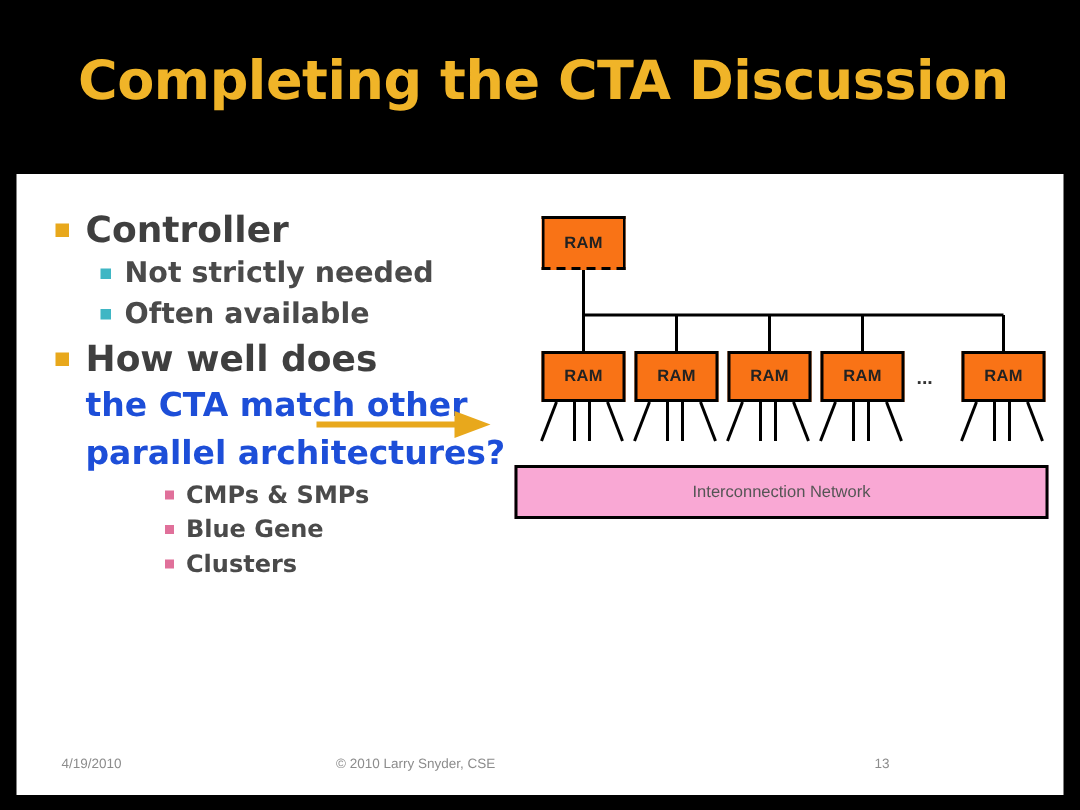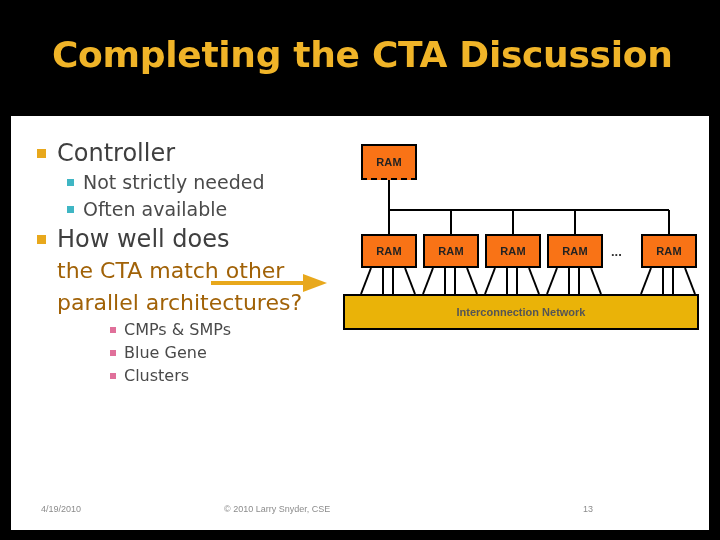--- a/index.html
+++ b/index.html
@@ -51,20 +51,21 @@
   #bullets {
     position: absolute;
     left: 26px;
     top: 20px;
     width: 320px;
   }
   .b-row {
     display: flex;
     align-items: flex-start;
     margin-bottom: 1px;
+    font-weight: bold;
   }
   .b-mark {
     flex: 0 0 auto;
     display: inline-block;
   }
   .b-text {
     color: #3B3B3B;
     font-family: "DejaVu Sans", sans-serif;
     white-space: nowrap;
   }
@@ -80,21 +81,21 @@
   .lvl1 .b-text {
     font-size: 24px;
     line-height: 30px;
     color: #3F3F3F;
   }
   
   .lvl1-cont { margin-left: 20px; }
   .lvl1-cont .b-text {
     font-size: 22px;
     line-height: 31px;
-    color: #a16207;
+    color: #1d4ed8;
   }
 
   
   .lvl2 { margin-left: 30px; }
   .lvl2 .b-mark {
     width: 7px; height: 7px;
     background: #3FB6C4;
     margin-right: 9px;
     margin-top: 10px;
   }
@@ -148,29 +149,30 @@
     font-weight: bold;
     color: #222222;
     letter-spacing: 0.2px;
   }
   .ram-top {
     border-bottom: 2px dashed #000000;
   }
   #inet-box {
     position: absolute;
     border: 2px solid #000000;
-    background: #eab308;
+    background: #f9a8d4;
     box-sizing: border-box;
     display: flex;
     align-items: center;
     justify-content: center;
     font-family: "Liberation Sans", sans-serif;
     font-size: 11px;
-    font-weight: bold;
+    font-weight: normal;
     color: #555555;
+    margin-top: 16px;
   }
   #ellipsis {
     position: absolute;
     font-family: "Liberation Sans", sans-serif;
     font-size: 13px;
     font-weight: bold;
     color: #333333;
   }
 
   

